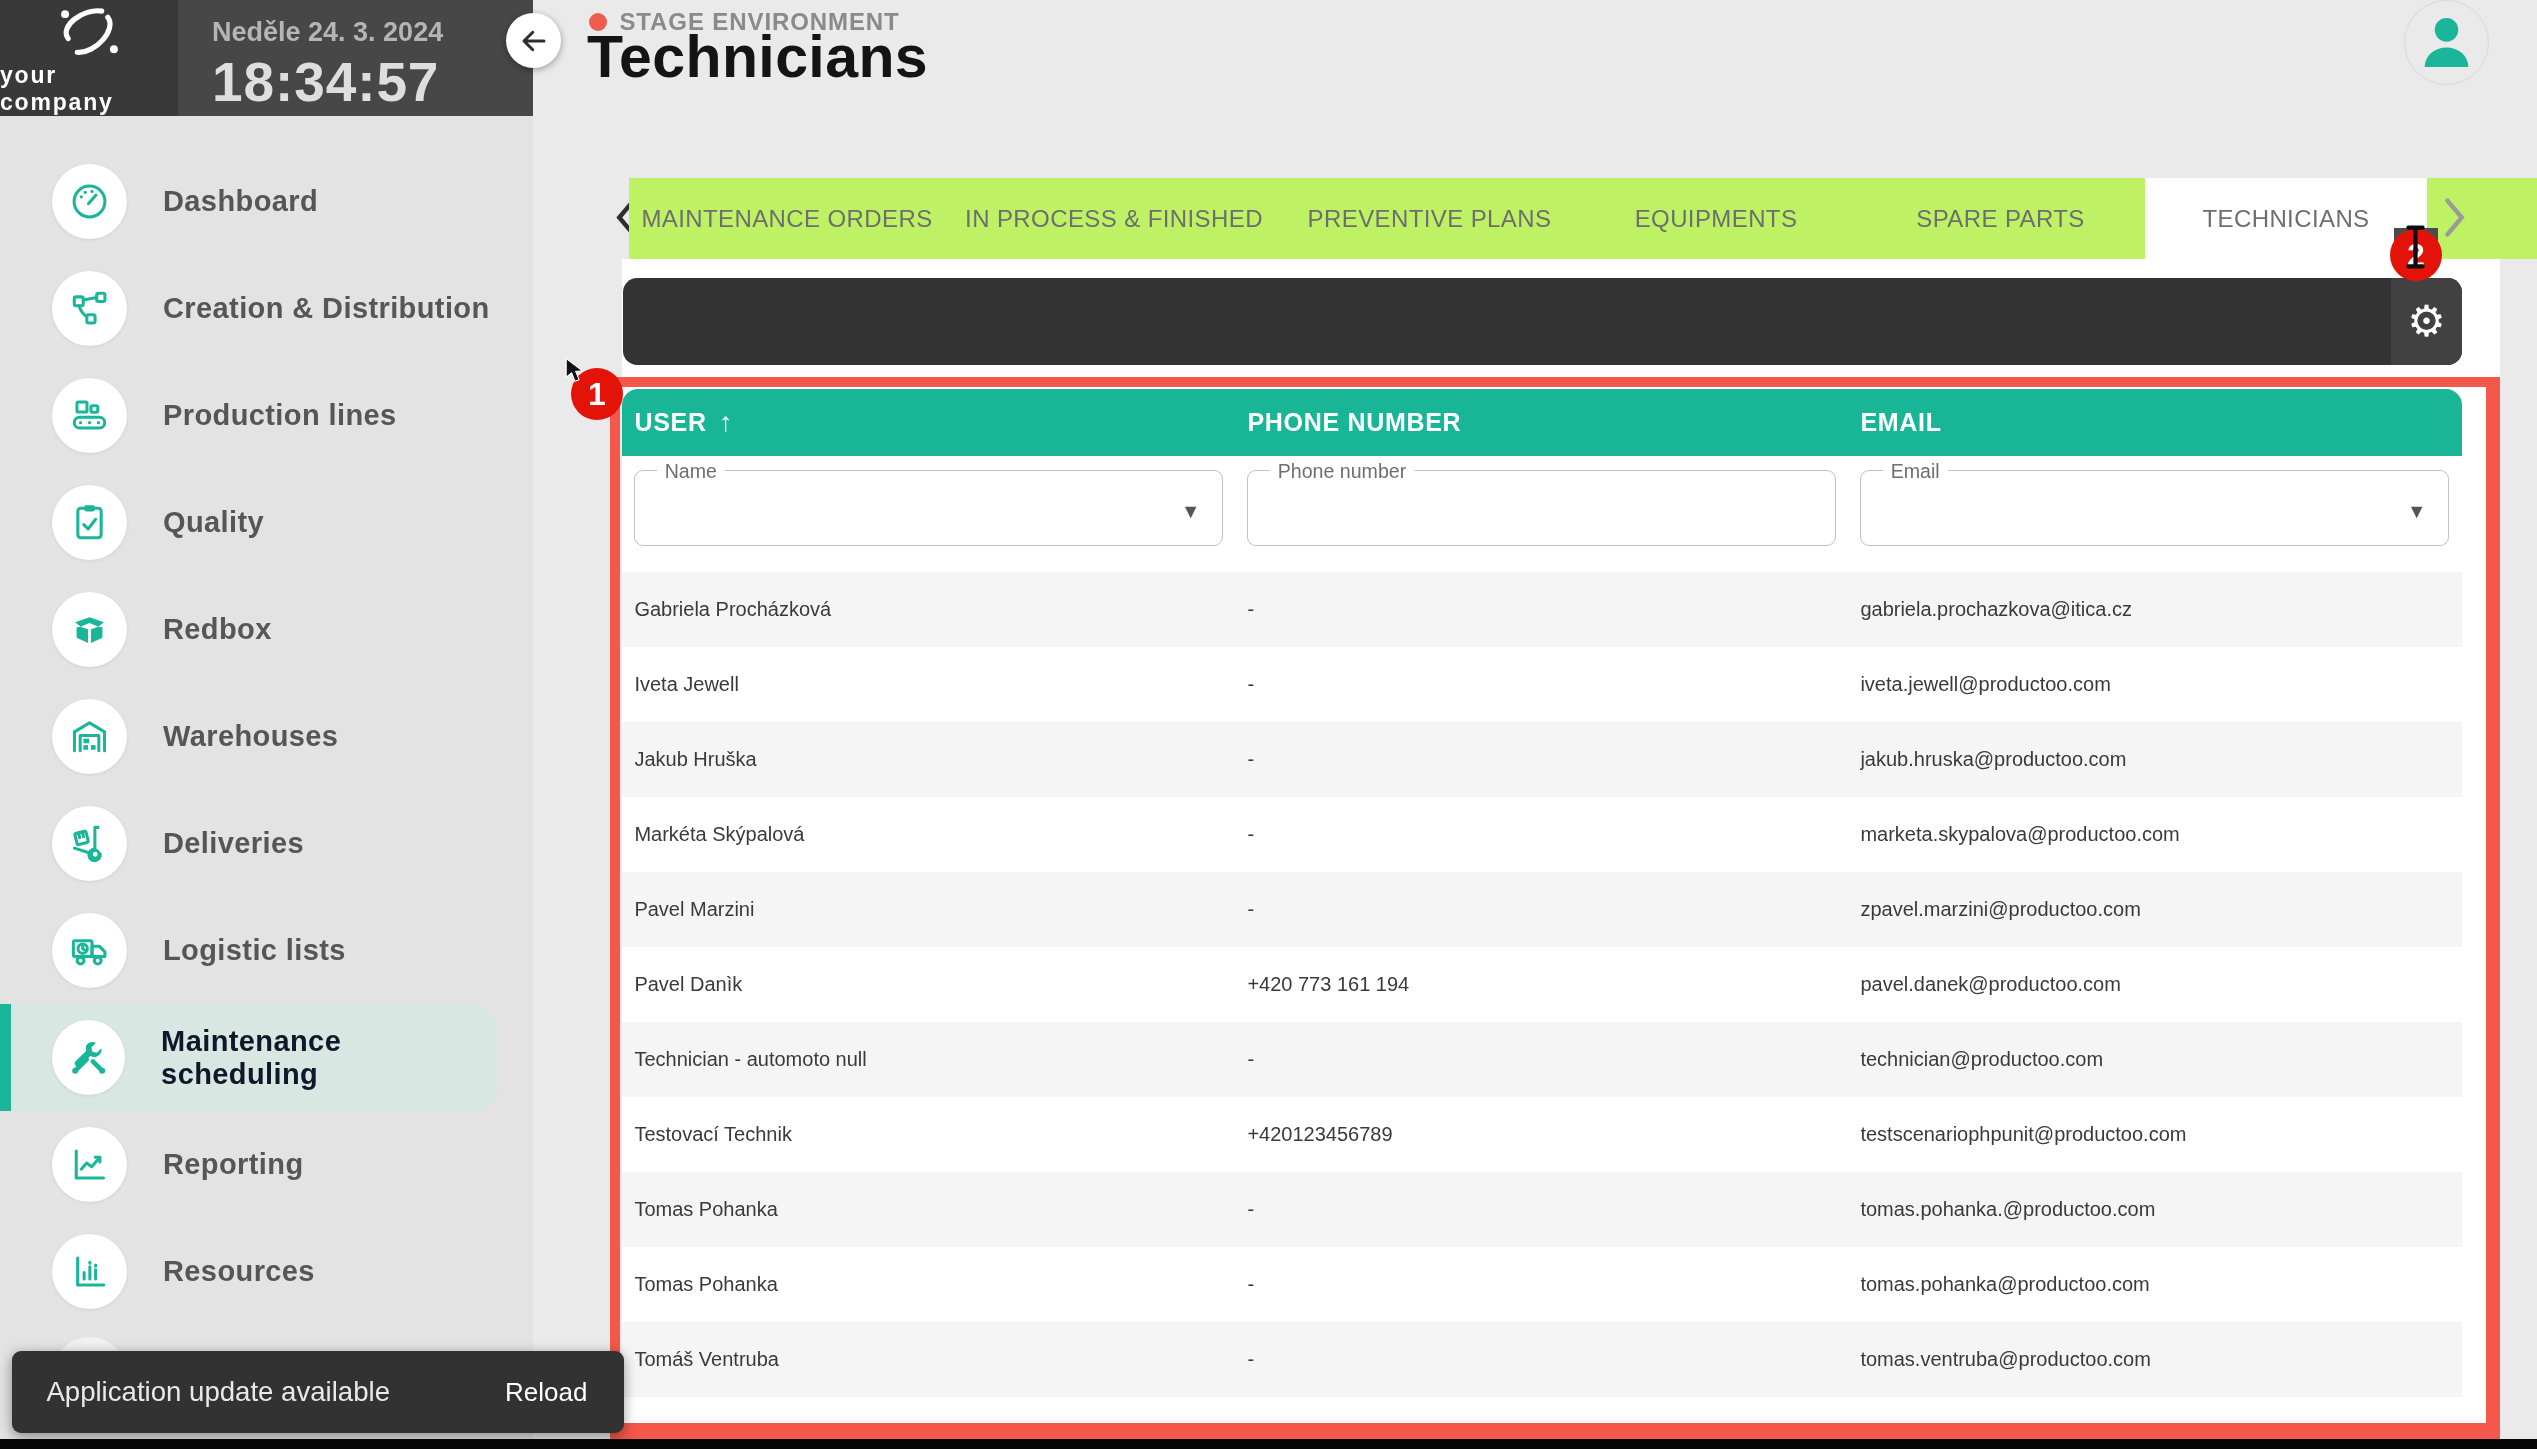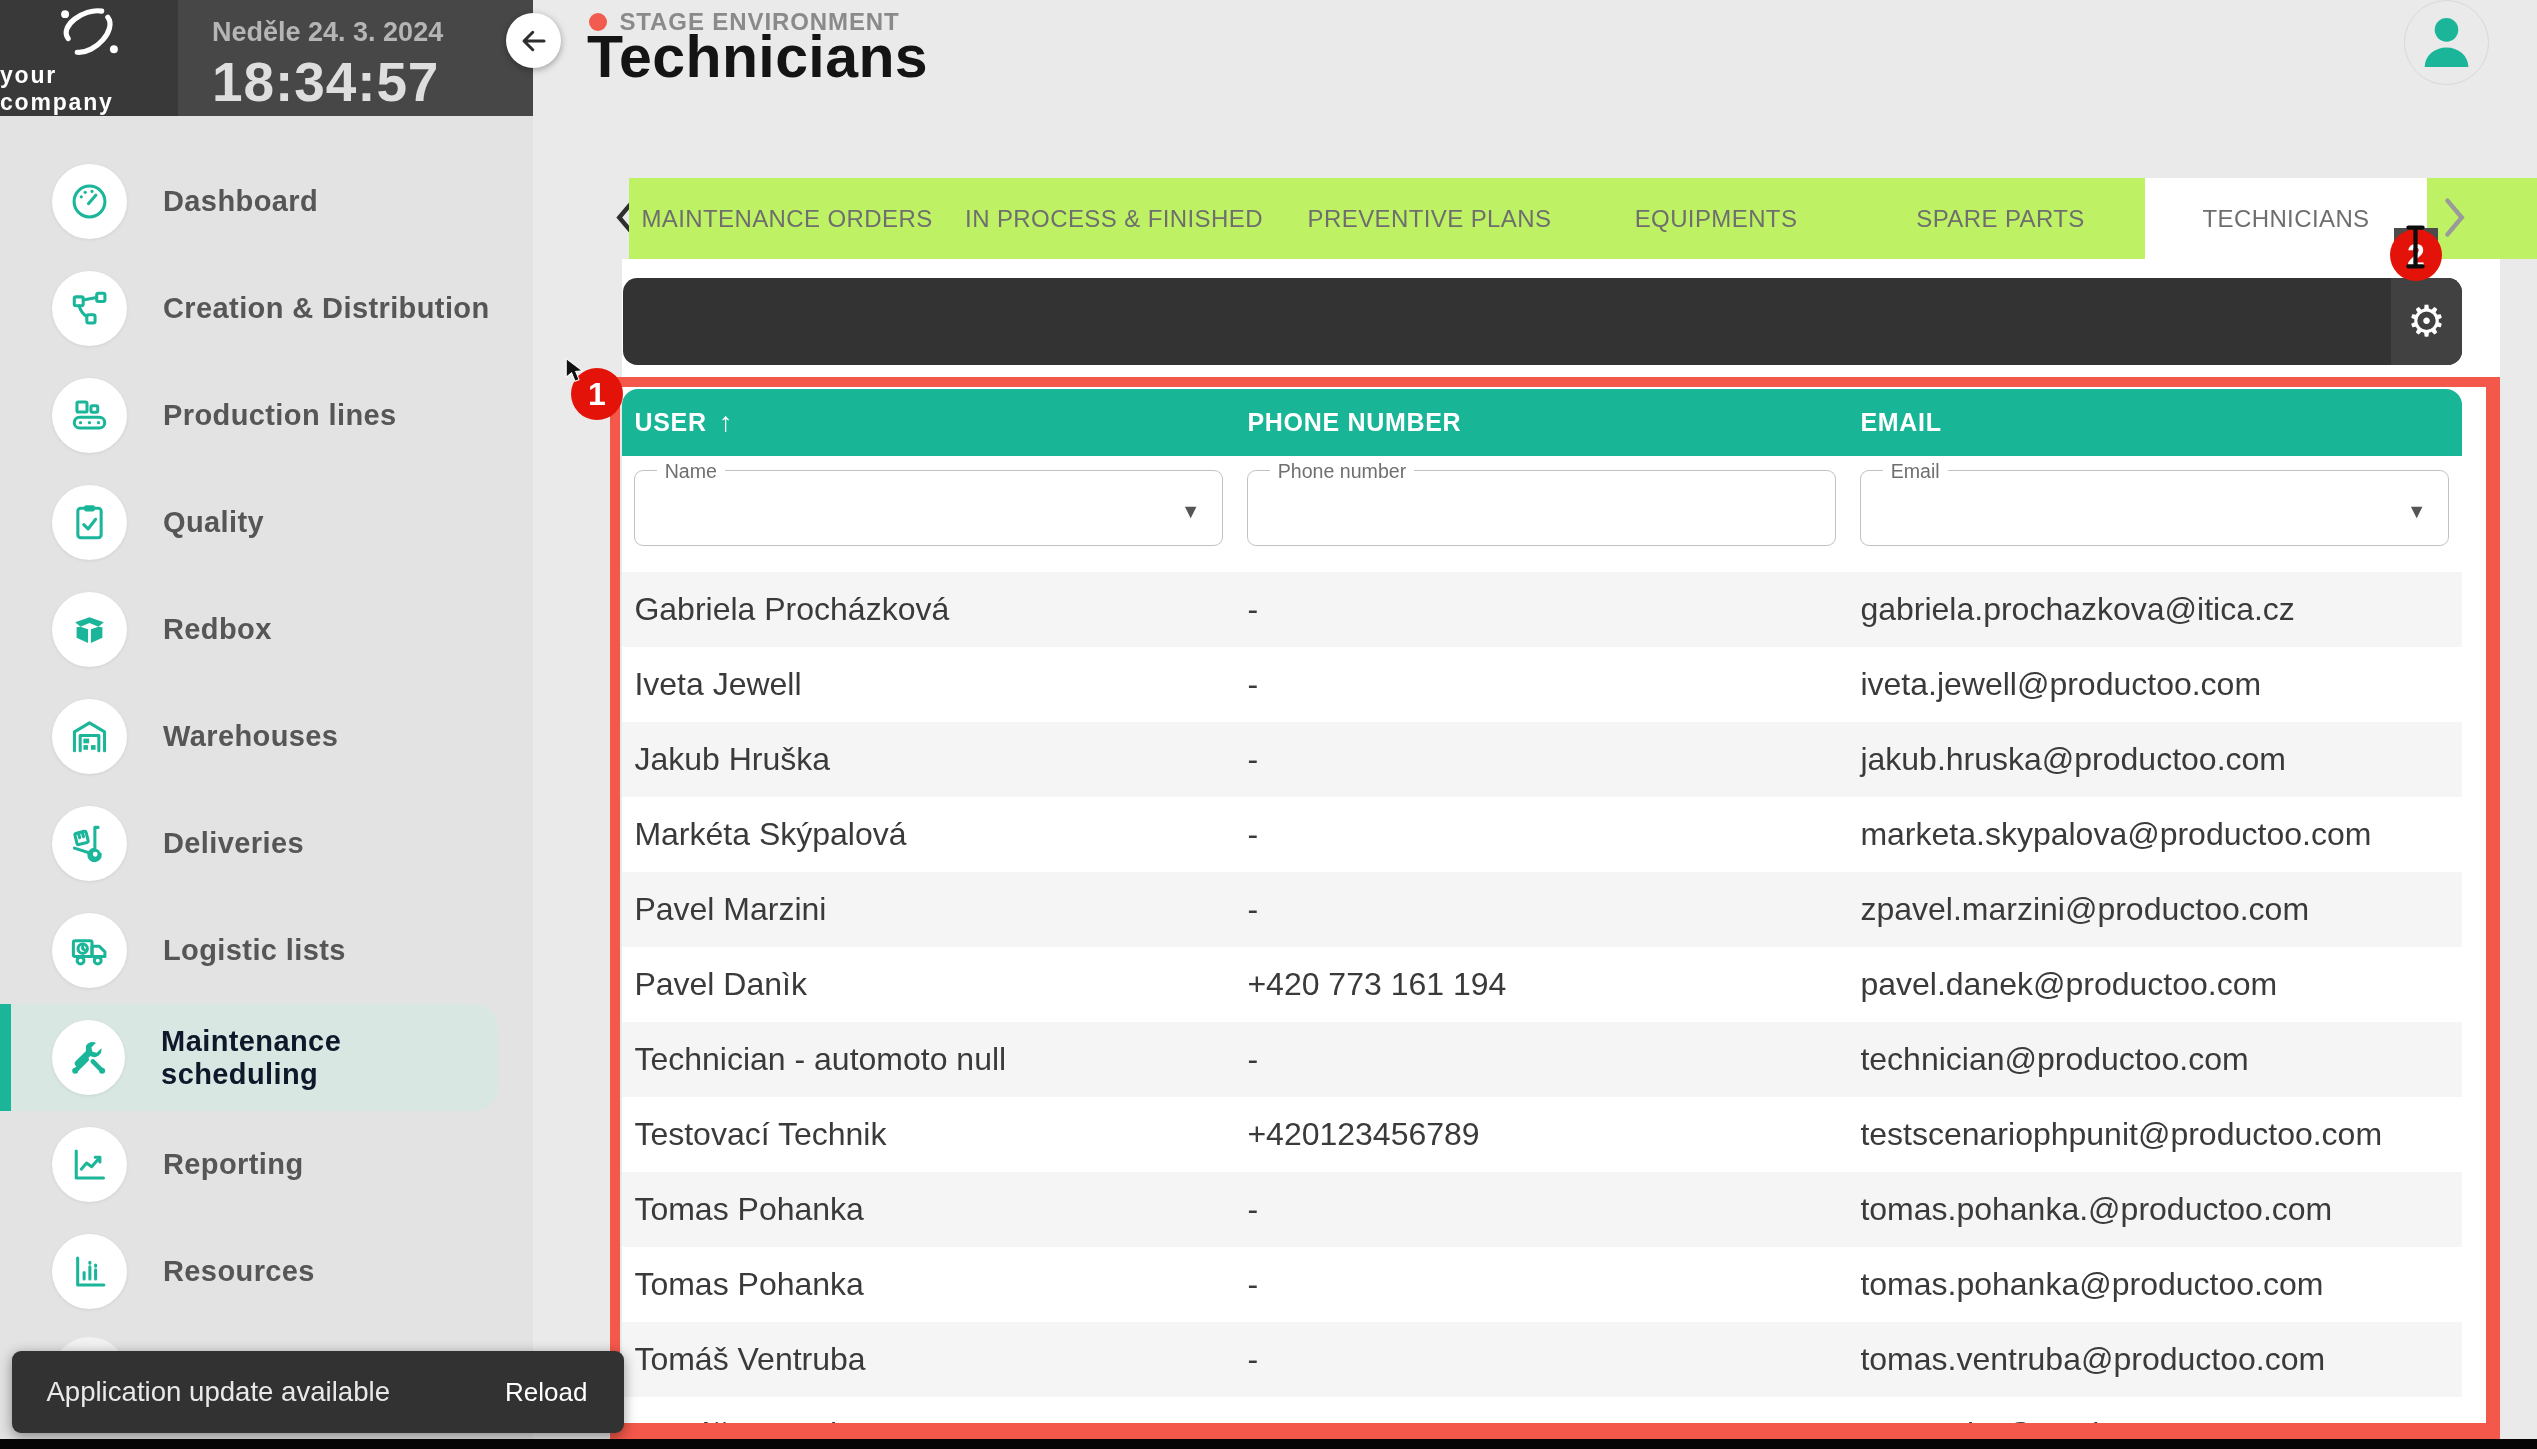--- a/index.html
+++ b/index.html
@@ -60,21 +60,21 @@
   .th { width:613px; padding-left:12.4px; color:#fff; font-size:25px; font-weight:700; letter-spacing:0.7px; display:flex; align-items:center; }
   .sort-arrow { margin-left:12.4px; font-size:27px; font-weight:700; }
   .filter-row { display:flex; height:116px; background:#fff; }
   .filter-cell { width:613px; position:relative; padding:14.2px 12.4px 0 12.4px; }
   .filter-box { position:relative; width:100%; height:76px; background:#fff; border:1.8px solid #c2c2c2; border-radius:9px; }
   .filter-label { position:absolute; top:-11.6px; left:21.3px; background:#fff; padding:0 8px; font-size:19.6px; color:#6f6f6f; }
   .dd-arrow { position:absolute; right:21.3px; top:28.5px; font-size:19.6px; color:#555; }
   .trow { display:flex; height:75px; }
   .trow:nth-child(odd) { background:#f5f5f5; }
   .trow:nth-child(even) { background:#fff; }
-  .td { width:613px; padding-left:12.4px; display:flex; align-items:center; font-size:32px; color:#3a3a3a; }
+  .td { width:613px; padding-left:12.4px; display:flex; align-items:center; font-size:20px; color:#3a3a3a; }
 
   
   .anno-rect { position:absolute; left:610px; top:377px; width:1890px; height:1067px;
                border:10.7px solid #f4584a; border-right-width:14.2px; border-bottom-width:21.3px; z-index:40; pointer-events:none; }
   .badge { position:absolute; width:52px; height:52px; border-radius:50%; background:#e41309; color:#fff;
            display:flex; align-items:center; justify-content:center; font-size:32px; font-weight:700; z-index:60; }
   .badge-1 { left:571px; top:368px; }
   .badge-2 { left:2390px; top:229px; }
   .cursor-arrow { position:absolute; left:564px; top:357px; z-index:61; }
   .marker2-sq { position:absolute; left:2394px; top:228px; width:44px; height:39px; background:#4b4b4b; z-index:59; }

